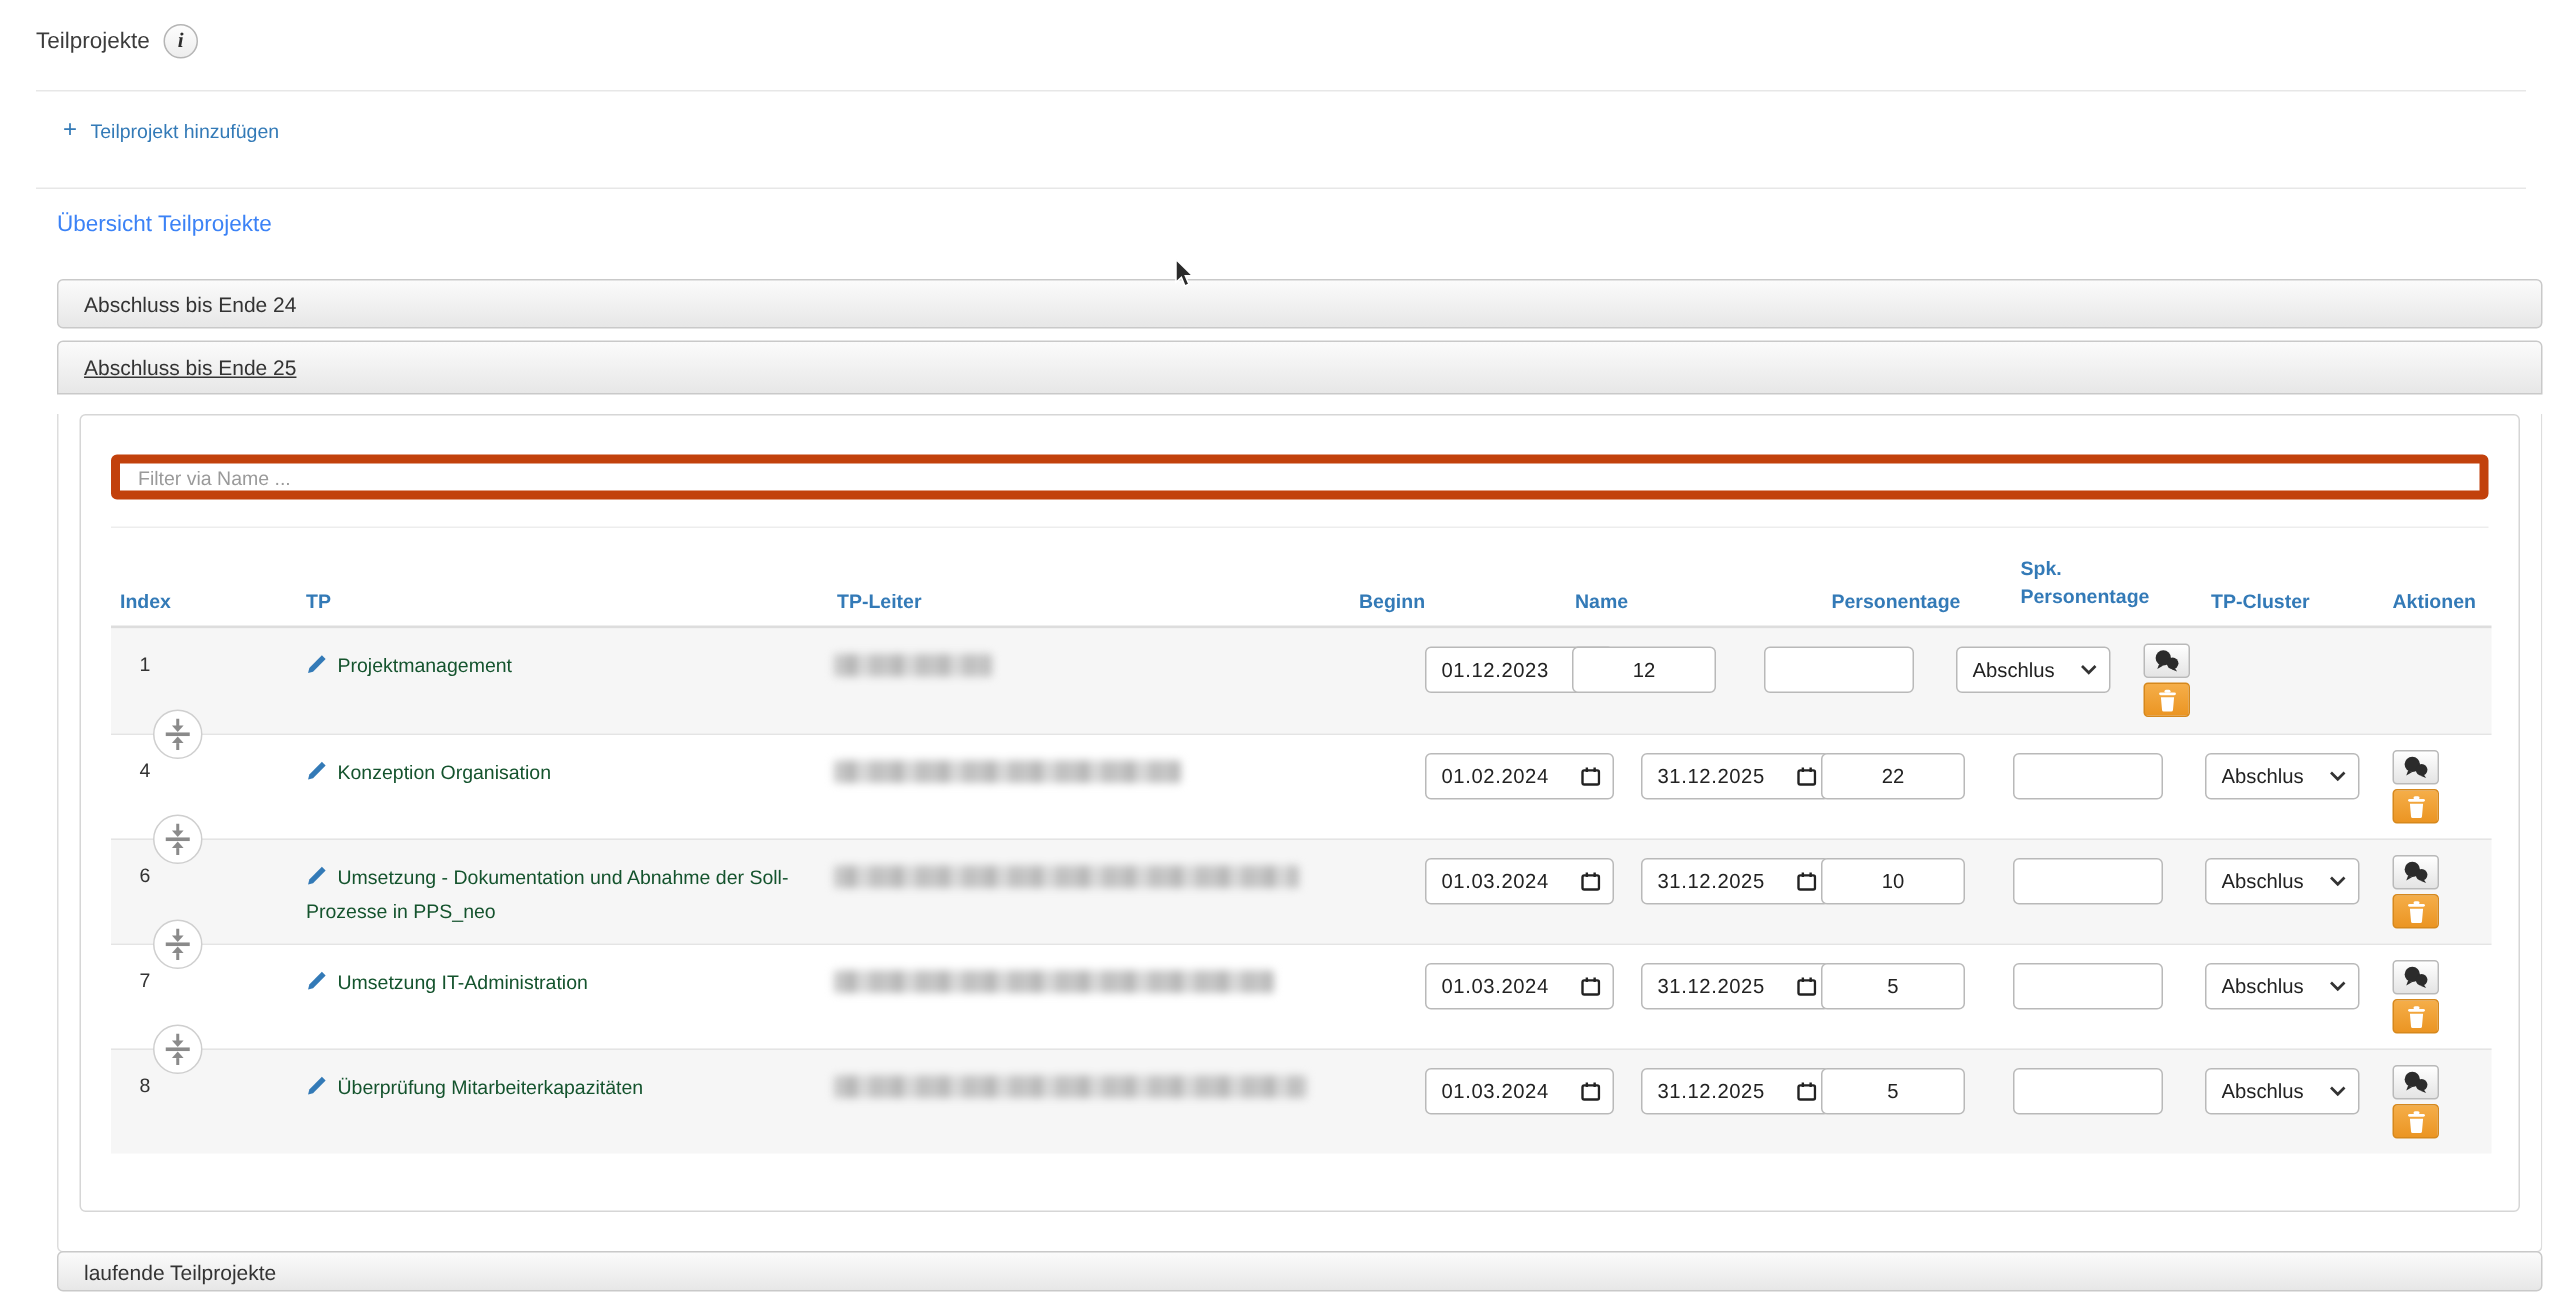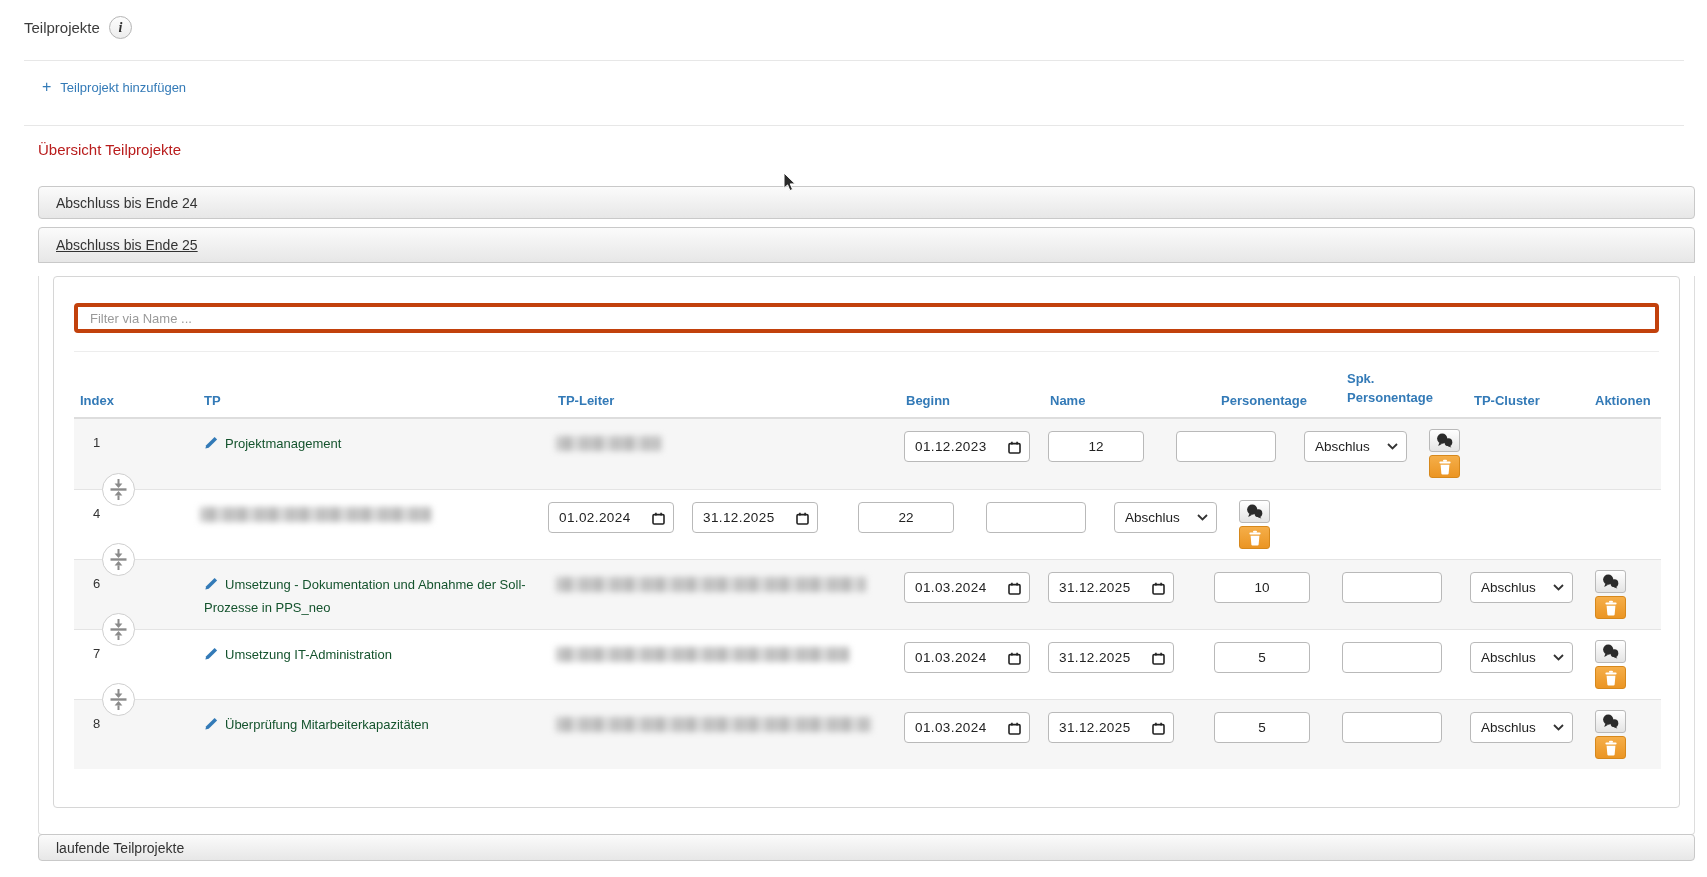--- a/index.html
+++ b/index.html
@@ -13,37 +13,37 @@
   .info-badge { width:23px; height:23px; border-radius:50%; border:1px solid #b5b5b5;
     background:linear-gradient(180deg,#fdfdfd,#ededed); display:inline-flex; align-items:center; justify-content:center;
     font-family:"Liberation Serif", serif; font-style:italic; font-weight:bold; font-size:14px; color:#2d2d2d; cursor:pointer; }
   .hdiv { position:absolute; left:24px; width:1660px; height:0; border-top:1px solid #e7e7e7; }
   .hdiv.d1 { top:60px; } .hdiv.d2 { top:125px; }
 
   .add-link { position:absolute; left:42px; top:79px; display:flex; align-items:center; gap:9px; color:#337ab7; cursor:pointer; }
   .add-link .plus { font-size:16px; line-height:16px; }
   .add-link .lbl { font-size:13px; }
 
-  .overview-heading { position:absolute; left:38px; top:141px; font-size:15px; color:#b91c1c; }
+  .overview-heading { position:absolute; left:38px; top:141px; font-size:15px; color:#3b82f6; }
 
   
   .acc { width:1657px; height:33px; border:1px solid #c9c9c9; border-radius:4px;
     background:linear-gradient(180deg,#fbfbfb 0%,#efefef 60%,#e7e7e7 100%);
     display:flex; align-items:center; padding-left:17px; font-size:14px; color:#333; cursor:pointer; }
   .acc-24 { position:absolute; left:38px; top:186px; }
   .acc-lauf { position:absolute; left:38px; top:834px; height:27px; }
 
   .section { position:absolute; left:38px; top:227px; width:1657px; }
   .section .acc { height:36px; border-bottom-left-radius:0; border-bottom-right-radius:0; }
   .section .acc .acc-label { text-decoration:underline; }
   .section-body { border:1px solid #ddd; border-top:none; border-radius:0 0 4px 4px; height:559px; background:#fff; }
 
   .panel { margin:13px 14px 0 14px; height:532px; border:1px solid #d6d6d6; border-radius:4px; background:#fff;
     padding:26px 20px 0 20px; }
-  .filter-input { width:100%; height:30px; border:4px solid #c2410c; border-radius:4px; padding:0 12px;
+  .filter-input { width:100%; height:30px; border:6px solid #c2410c; border-radius:4px; padding:0 12px;
     font-size:13px; color:#333; font-family:"Liberation Sans",sans-serif; outline:none; }
   .filter-input::placeholder { color:#9a9a9a; }
   .panel-div { margin-top:18px; border-top:1px solid #ededed; }
 
   
   .ttable { width:1587px; margin-top:0; }
   .thead { display:flex; align-items:flex-end; height:67px; padding-bottom:9px; border-bottom:2px solid #ddd;
     color:#337ab7; font-weight:bold; font-size:13px; }
   .trow { position:relative; display:flex; height:70px; }
   .trow + .trow { border-top:1px solid #e4e4e4; }
@@ -64,21 +64,21 @@
   .pencil { display:inline-block; vertical-align:-2px; margin-right:7px; cursor:pointer; }
   .tp-link { color:#14532d; text-decoration:none; cursor:pointer; }
 
   .blur-blob { margin-top:17px; height:15px; border-radius:2px; background:
     repeating-linear-gradient(90deg,#c6c6c6 0 9px,#b4b4b4 9px 15px,#d8d8d8 15px 24px,#bfbfbf 24px 31px);
     filter:blur(3px); }
 
   .field { margin-top:12px; position:relative; }
   .txt-input, .fake-select { height:31px; border:1px solid #b9b9b9; border-radius:4px; background:#fff;
     font-family:"Liberation Sans",sans-serif; font-size:13.5px; color:#222; }
-  .date-box { width:126px; }
+  .date-box { width:126px;margin-left:46px; }
   .date-box .txt-input { width:126px; padding:0 30px 0 10px; letter-spacing:0.4px; }
   .cal-ico { position:absolute; right:9px; top:9px; pointer-events:none; }
   .num-input { width:96px; text-align:center; }
   .spk-input { width:100px; }
   .txt-input { outline:none; }
 
   .fake-select { width:103px; display:flex; align-items:center; justify-content:space-between;
     padding:0 8px 0 10px; cursor:pointer; overflow:hidden; white-space:nowrap; }
   .fake-select .sel-txt { overflow:hidden; }
 
@@ -227,20 +227,29 @@
                       <polygon points="5.6,4.6 13.4,4.6 9.5,9"></polygon>
                       <rect x="1.5" y="9.3" width="16" height="2.4"></rect>
                       <polygon points="5.6,16.4 13.4,16.4 9.5,12"></polygon>
                       <rect x="8.5" y="16.4" width="2" height="4.6"></rect>
                     </g>
                   </svg>
                 </div>
                 <div class="c-index">
                   <span class="idx-val">4</span>
                 </div>
+                <div class="c-tp">
+                  <div class="tp-cell">
+                    <span class="pencil">
+                      <svg width="14" height="14" viewBox="0 0 14 14">
+                        <path fill="#337ab7" d="M10.6 0.9 L13.1 3.4 L4.7 11.8 L1.4 12.6 L2.2 9.3 Z"></path>
+                      </svg>
+                    </span><a class="tp-link">Konzeption Organisation</a>
+                  </div>
+                </div>
                 <div class="c-leiter">
                   <div class="blur-blob" style="width: 231px;"></div>
                 </div>
                 <div class="c-beginn">
                   <div class="field date-box">
                     <input class="txt-input" type="text" value="01.02.2024" style="">
                     <span class="cal-ico">
                       <svg width="13" height="13" viewBox="0 0 13 13">
                         <rect x="1" y="2.6" width="11" height="9.4" rx="1.2" fill="none" stroke="#222" stroke-width="1.6"></rect>
                         <line x1="3.9" y1="0.7" x2="3.9" y2="3.6" stroke="#222" stroke-width="1.6"></line>

